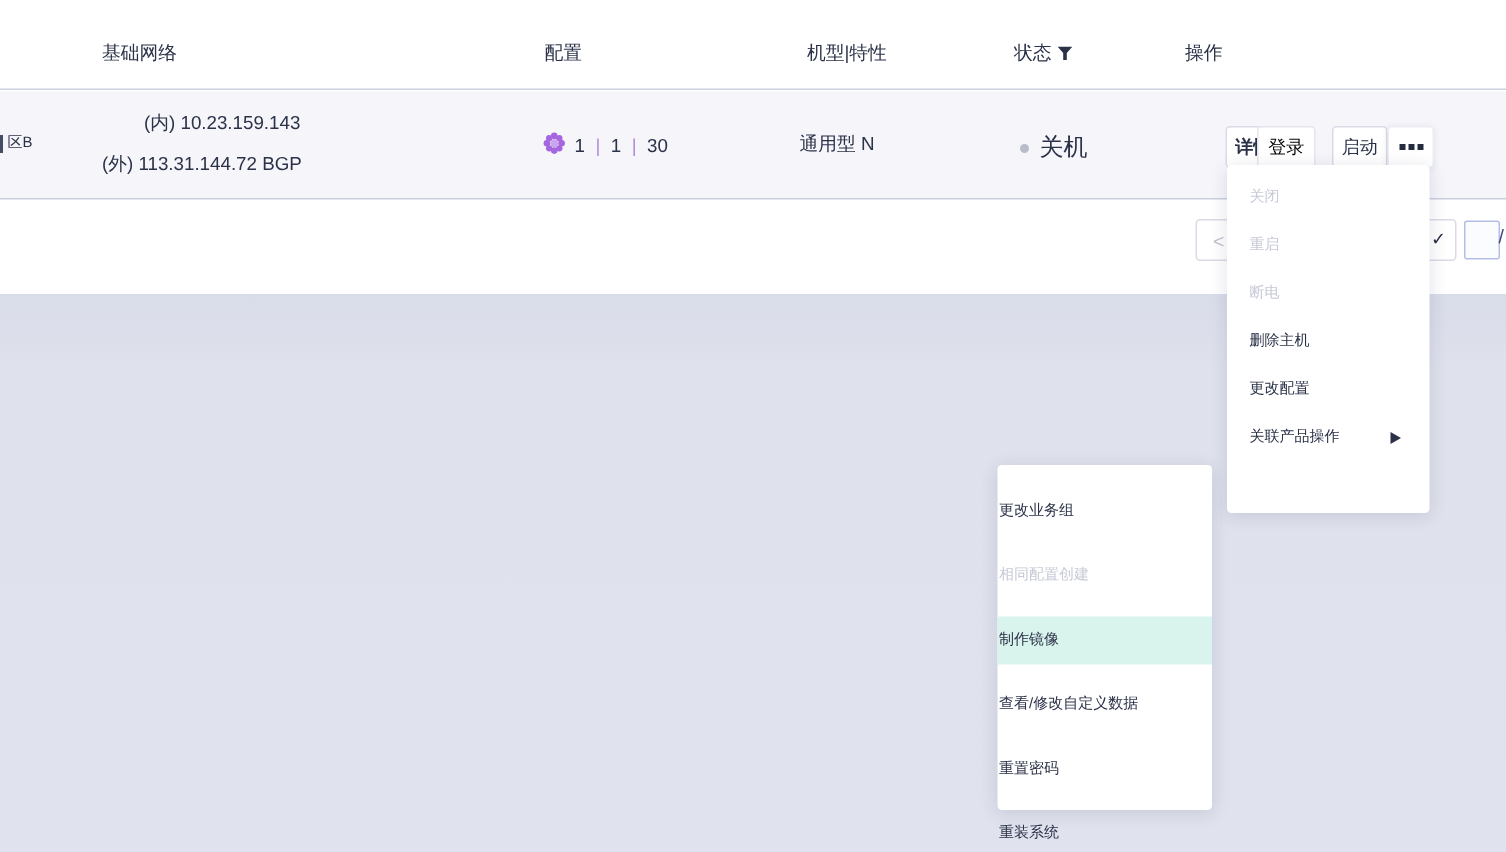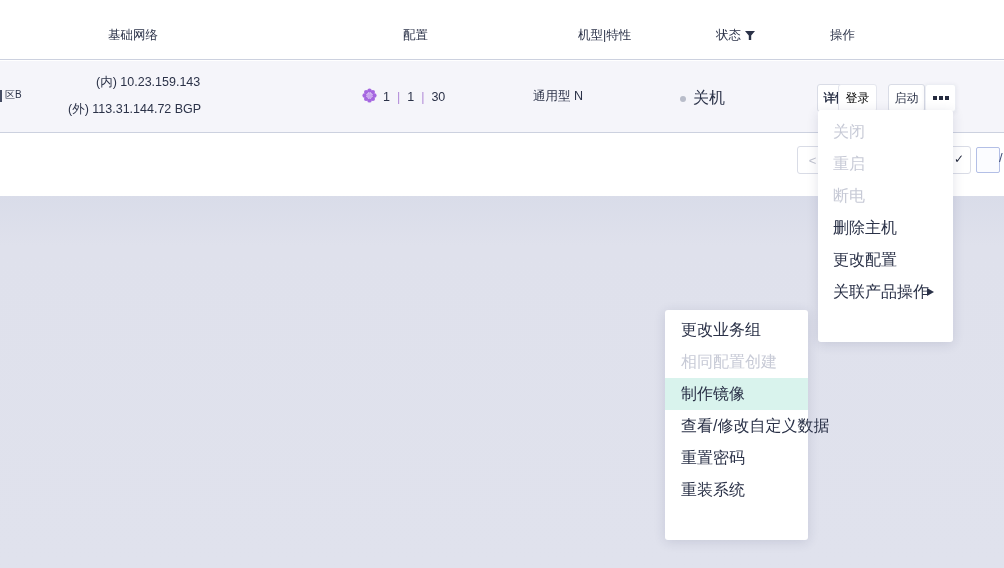--- a/index.html
+++ b/index.html
@@ -3,21 +3,21 @@
 <meta charset="utf-8">
 <style>
   * { margin:0; padding:0; box-sizing:border-box; }
   html,body { width:1004px; height:568px; overflow:hidden; }
   body { font-family:"Liberation Sans","DejaVu Sans",sans-serif; color:#2b3248; background:#fff; position:relative; }
 
   .stage { position:absolute; inset:0; width:1004px; height:568px; overflow:hidden; }
 
   
   .thead { position:absolute; left:0; top:0; width:1004px; height:60px; background:#fff; border-bottom:1px solid #ccd1df; }
-  .th { position:absolute; top:27px; font-size:12.5px; color:#2b3248; white-space:nowrap; display:flex; align-items:center; gap:4px;margin-left:40px; }
+  .th { position:absolute; top:27px; font-size:12.5px; color:#2b3248; white-space:nowrap; display:flex; align-items:center; gap:4px; }
   .th-network { left:68px; }
   .th-config { left:363px; }
   .th-type { left:538px; }
   .th-status { left:676px; }
   .th-actions { left:790px; }
   .filter-icon svg { display:block; }
 
   
   .trow { position:absolute; left:0; top:61px; width:1004px; height:72px; background:#f5f5fa; border-bottom:1px solid #ccd1df; }
   .zone-sliver { position:absolute; left:0; top:29px; width:2px; height:12px; background:#454c63; }
@@ -44,27 +44,27 @@
   .pg-select { position:absolute; left:905px; top:12px; width:66px; height:28px; border:1px solid #d9dce6; border-radius:3px; background:#fff; z-index:1; }
   .pg-check { position:absolute; right:6px; top:5px; font-size:12px; color:#252b3f; }
   .pg-input { position:absolute; left:976px; top:13px; width:24px; height:26px; border:1px solid #b3bfe6; border-radius:2px; background:#fbfcff; font-size:12px; text-align:center; color:#2b3248; }
   .pg-slash { position:absolute; left:999px; top:16px; font-size:13px; color:#3d4a75; }
 
   
   .graybg { position:absolute; left:0; top:196px; width:1004px; height:372px; background:linear-gradient(180deg,#d9dce9 0px,#dfe1ec 50px,#e0e2ed 100%); }
 
   
   .menu { position:absolute; left:818px; top:110px; width:135px; height:232px; background:#fff; border-radius:3px; box-shadow:0 2px 12px rgba(40,50,90,.14); z-index:10; padding-top:6px; }
-  .menu-item { position:relative; height:32px; line-height:32px; padding-left:15px; font-size:16px; color:#2b3248; cursor:pointer; white-space:nowrap; }
+  .menu-item { position:relative; height:32px; line-height:32px; padding-left:15px; font-size:10px; color:#2b3248; cursor:pointer; white-space:nowrap; }
   .menu-item.disabled { color:#c7cad6; cursor:default; }
   .arrow-right { position:absolute; right:19px; top:12px; width:0; height:0; border-top:4.5px solid transparent; border-bottom:4.5px solid transparent; border-left:7px solid #2b3248; }
 
   
   .submenu { position:absolute; left:665px; top:310px; width:143px; height:230px; background:#fff; border-radius:3px; box-shadow:0 2px 12px rgba(40,50,90,.14); z-index:11; padding-top:4px; }
-  .submenu .menu-item { padding-left:16px; }
+  .submenu .menu-item { padding-left:1px;margin-top:11px; }
   .submenu .menu-item.hl { background:#d9f3ed; }
 </style>
 </head>
 <body>
 
 <div class="stage">
 
   <div class="graybg"></div>
 
   <div class="thead">

